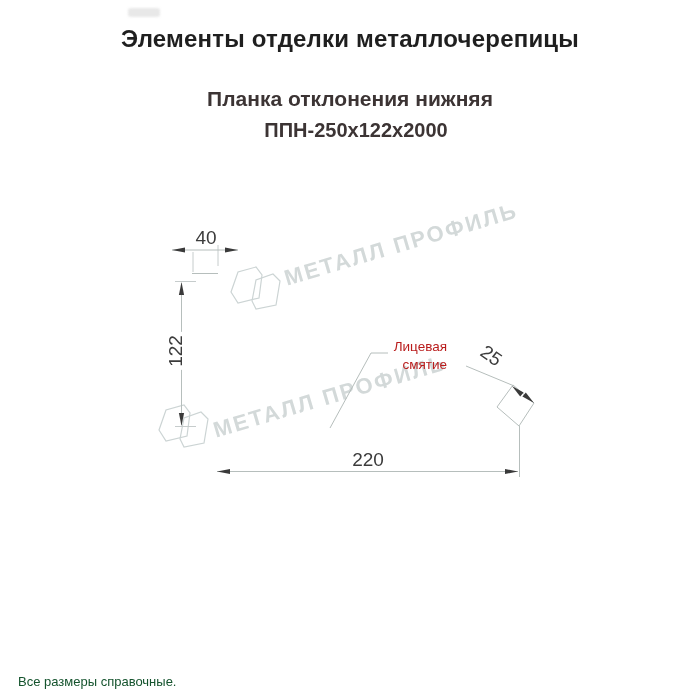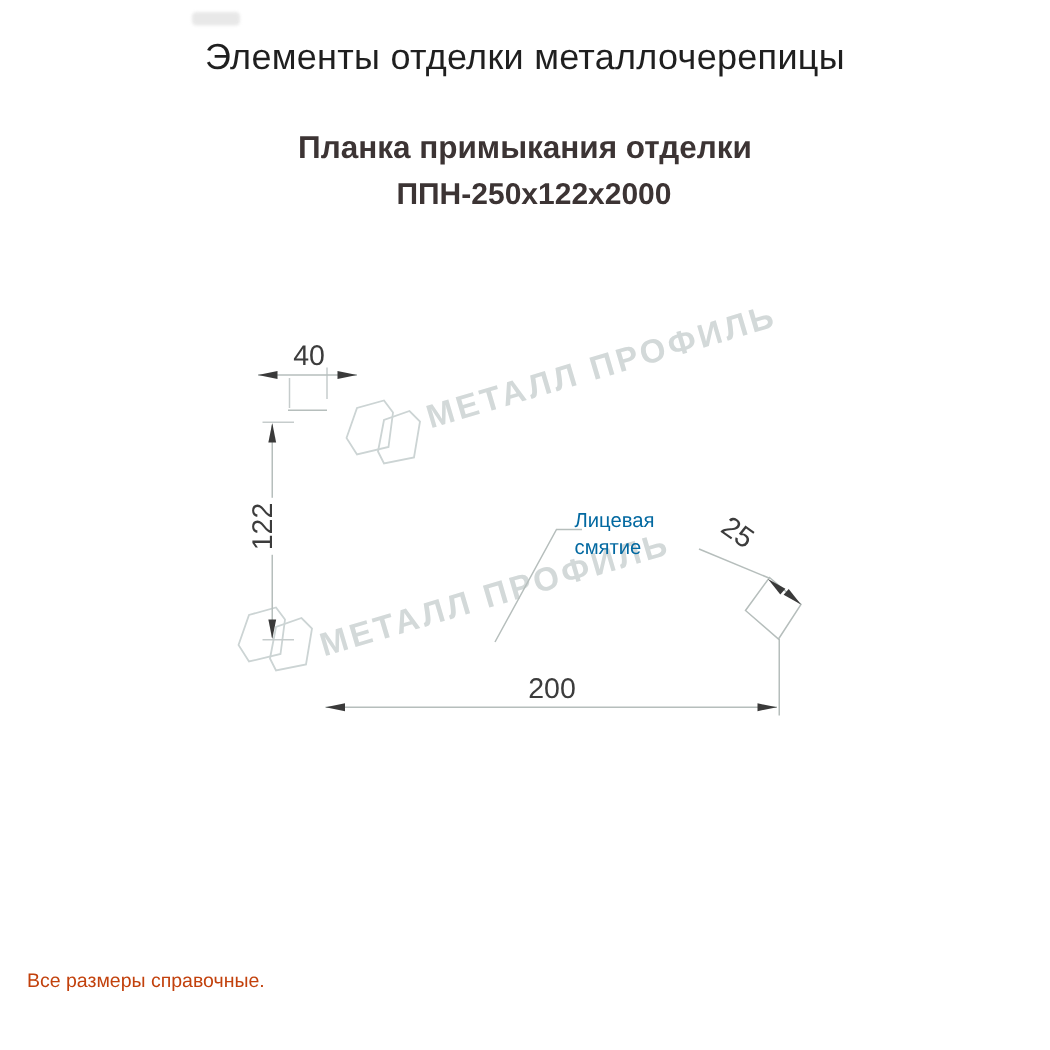--- a/index.html
+++ b/index.html
@@ -3,72 +3,72 @@
 <meta charset="utf-8">
 <style>
   html,body{margin:0;padding:0;background:#fff;}
   .page{
     position:relative;width:700px;height:700px;background:#ffffff;overflow:hidden;
     font-family:"Liberation Sans", sans-serif;
   }
   .abs{position:absolute;}
   .page-title{
     left:0;top:25px;width:700px;text-align:center;
-    font-size:24px;letter-spacing:.2px;color:#1f1f1f;font-weight:400;
+    font-size:24px;letter-spacing:.2px;color:#1f1f1f;font-weight:700;
   }
   .product-name{
     left:0;top:87px;width:700px;text-align:center;
     font-size:21px;color:#3c3434;font-weight:600;
   }
   .product-code{
     left:0;top:119px;width:712px;text-align:center;
     font-size:20px;color:#3c3434;font-weight:600;
   }
   .dim-label{
     font-size:19px;color:#3c3c3c;white-space:nowrap;
   }
   .dim-20{left:206px;top:238px;transform:translate(-50%,-50%);}
   .dim-122{
     left:176px;top:351px;transform:translate(-50%,-50%) rotate(-90deg);
     background:#fff;padding:0 3px;
   }
   .dim-250{left:368px;top:460px;transform:translate(-50%,-50%);}
   .dim-25{left:491px;top:356px;transform:translate(-50%,-50%) rotate(35deg);}
   .face-side{
-    left:383px;top:338px;width:64px;text-align:left;
-    font-size:13.5px;line-height:18px;color:#0369a1;white-space:nowrap;
+    left:383px;top:338px;width:64px;text-align:right;
+    font-size:13.5px;line-height:18px;color:#b91c1c;white-space:nowrap;
   }
   .watermark-text{
     font-size:22px;font-weight:bold;letter-spacing:2.2px;color:#d3d9d9;
     white-space:nowrap;transform-origin:0 50%;
   }
   .wm-top{left:285px;top:266px;transform:rotate(-16.5deg);}
   .wm-bottom{left:214px;top:418px;transform:rotate(-16.5deg);}
   .footer-note{
-    left:18px;font-size:13px;color:#c2410c;white-space:nowrap;
+    left:18px;font-size:13px;color:#14532d;white-space:nowrap;margin-top:28px;
   }
   .fn1{top:646px;}
   .fn2{top:664px;}
   .smudge{
     left:128px;top:8px;width:32px;height:9px;background:#dfdfdf;
     border-radius:3px;filter:blur(1px);opacity:.7;
   }
   svg.drawing{position:absolute;left:0;top:0;}
   .thin{stroke:#b6bebc;stroke-width:1;fill:none;}
   .thinner{stroke:#c6cccc;stroke-width:1;fill:none;}
   .wmline{stroke:#ccd4d4;stroke-width:1.2;fill:none;}
   .arrow{fill:#3a3a3a;stroke:none;}
 </style>
 </head>
 <body>
 
 <div class="page">
 
   <div class="abs page-title">Элементы отделки металлочерепицы</div>
-  <div class="abs product-name">Планка примыкания отделки</div>
+  <div class="abs product-name">Планка отклонения нижняя</div>
   <div class="abs product-code">ППН-250х122х2000</div>
 
   <div class="abs smudge"></div>
 
   <div class="abs watermark-text wm-top">МЕТАЛЛ ПРОФИЛЬ</div>
   <div class="abs watermark-text wm-bottom">МЕТАЛЛ ПРОФИЛЬ</div>
 
   <svg class="drawing" width="700" height="700" viewBox="0 0 700 700">
 
     <g>
@@ -119,21 +119,21 @@
 
     <g>
       <path class="thin" d="M217,471.5 H518"></path>
       <polygon class="arrow" points="217,471.5 230,468.9 230,474.1"></polygon>
       <polygon class="arrow" points="518,471.5 505,468.9 505,474.1"></polygon>
     </g>
   </svg>
 
   <div class="abs dim-label dim-20">40</div>
   <div class="abs dim-label dim-122">122</div>
-  <div class="abs dim-label dim-250">200</div>
+  <div class="abs dim-label dim-250">220</div>
   <div class="abs dim-label dim-25">25</div>
 
   <div class="abs face-side">
     <div>Лицевая</div>
     <div>смятие</div>
   </div>
 
   <div class="abs footer-note fn1">Все размеры справочные.</div>
 
 </div>

